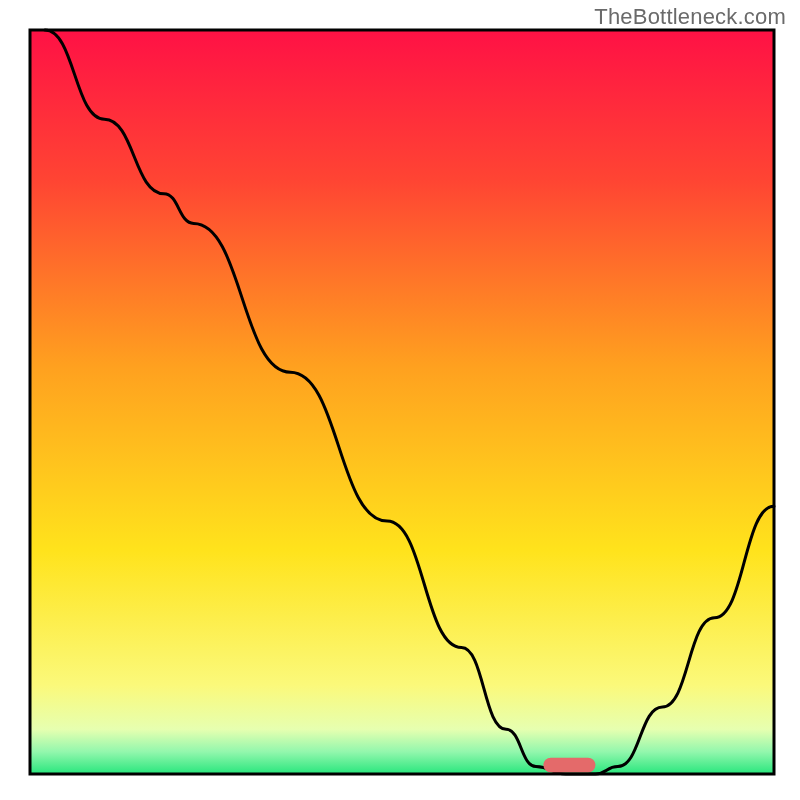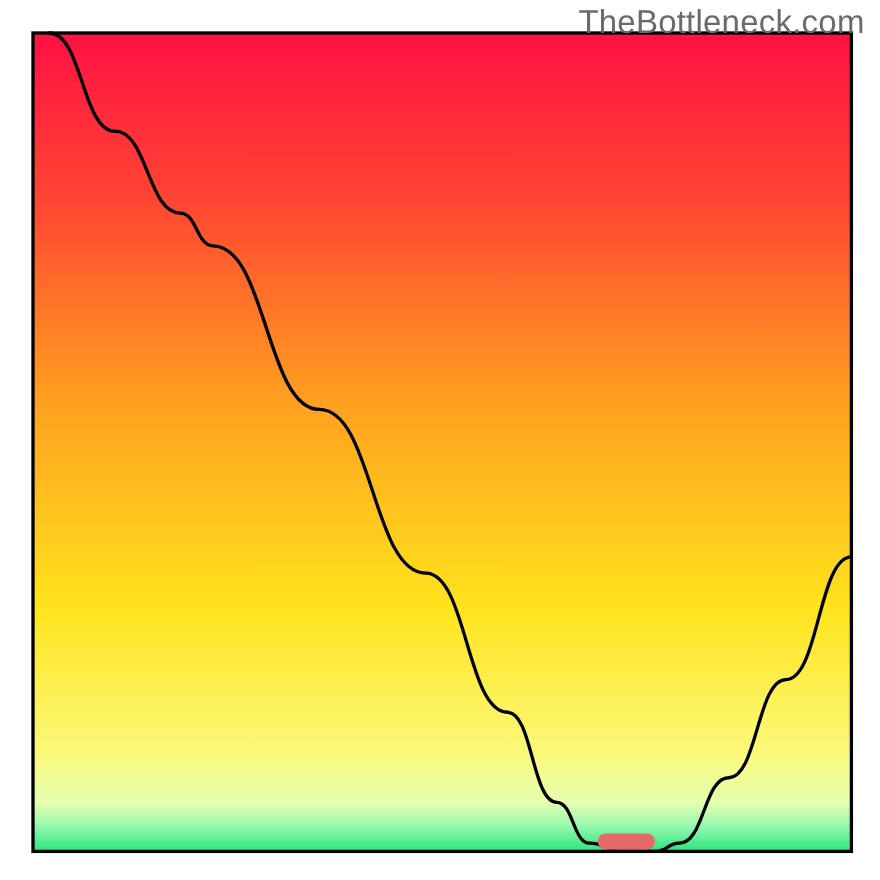--- a/index.html
+++ b/index.html
@@ -13,21 +13,21 @@
   .frame {
     position: relative;
     width: 800px;
     height: 800px;
   }
   .watermark {
     position: absolute;
     top: 4px;
     right: 14px;
     color: #6a6a6a;
-    font-size: 30px;
+    font-size: 22px;
     font-weight: 500;
     letter-spacing: 0.2px;
   }
   svg {
     display: block;
   }
 </style>
 </head>
 <body>
 

